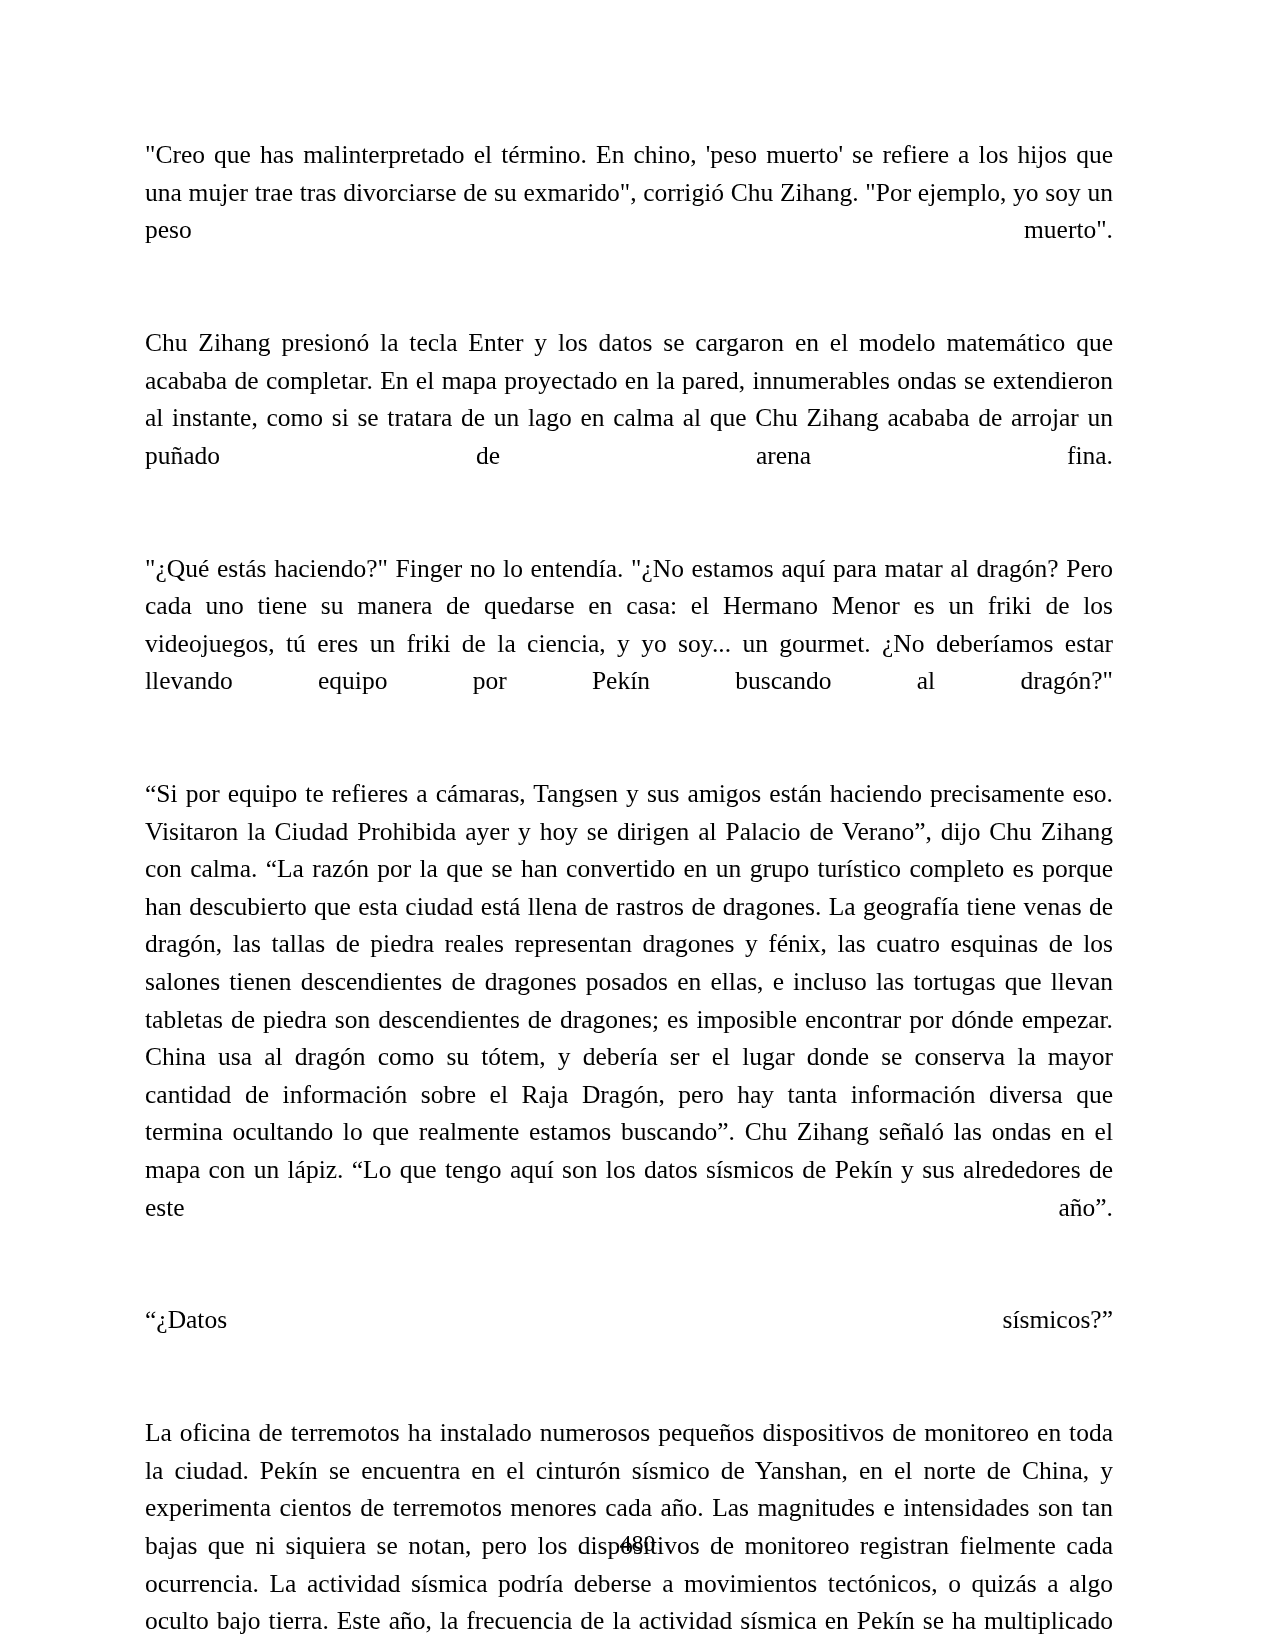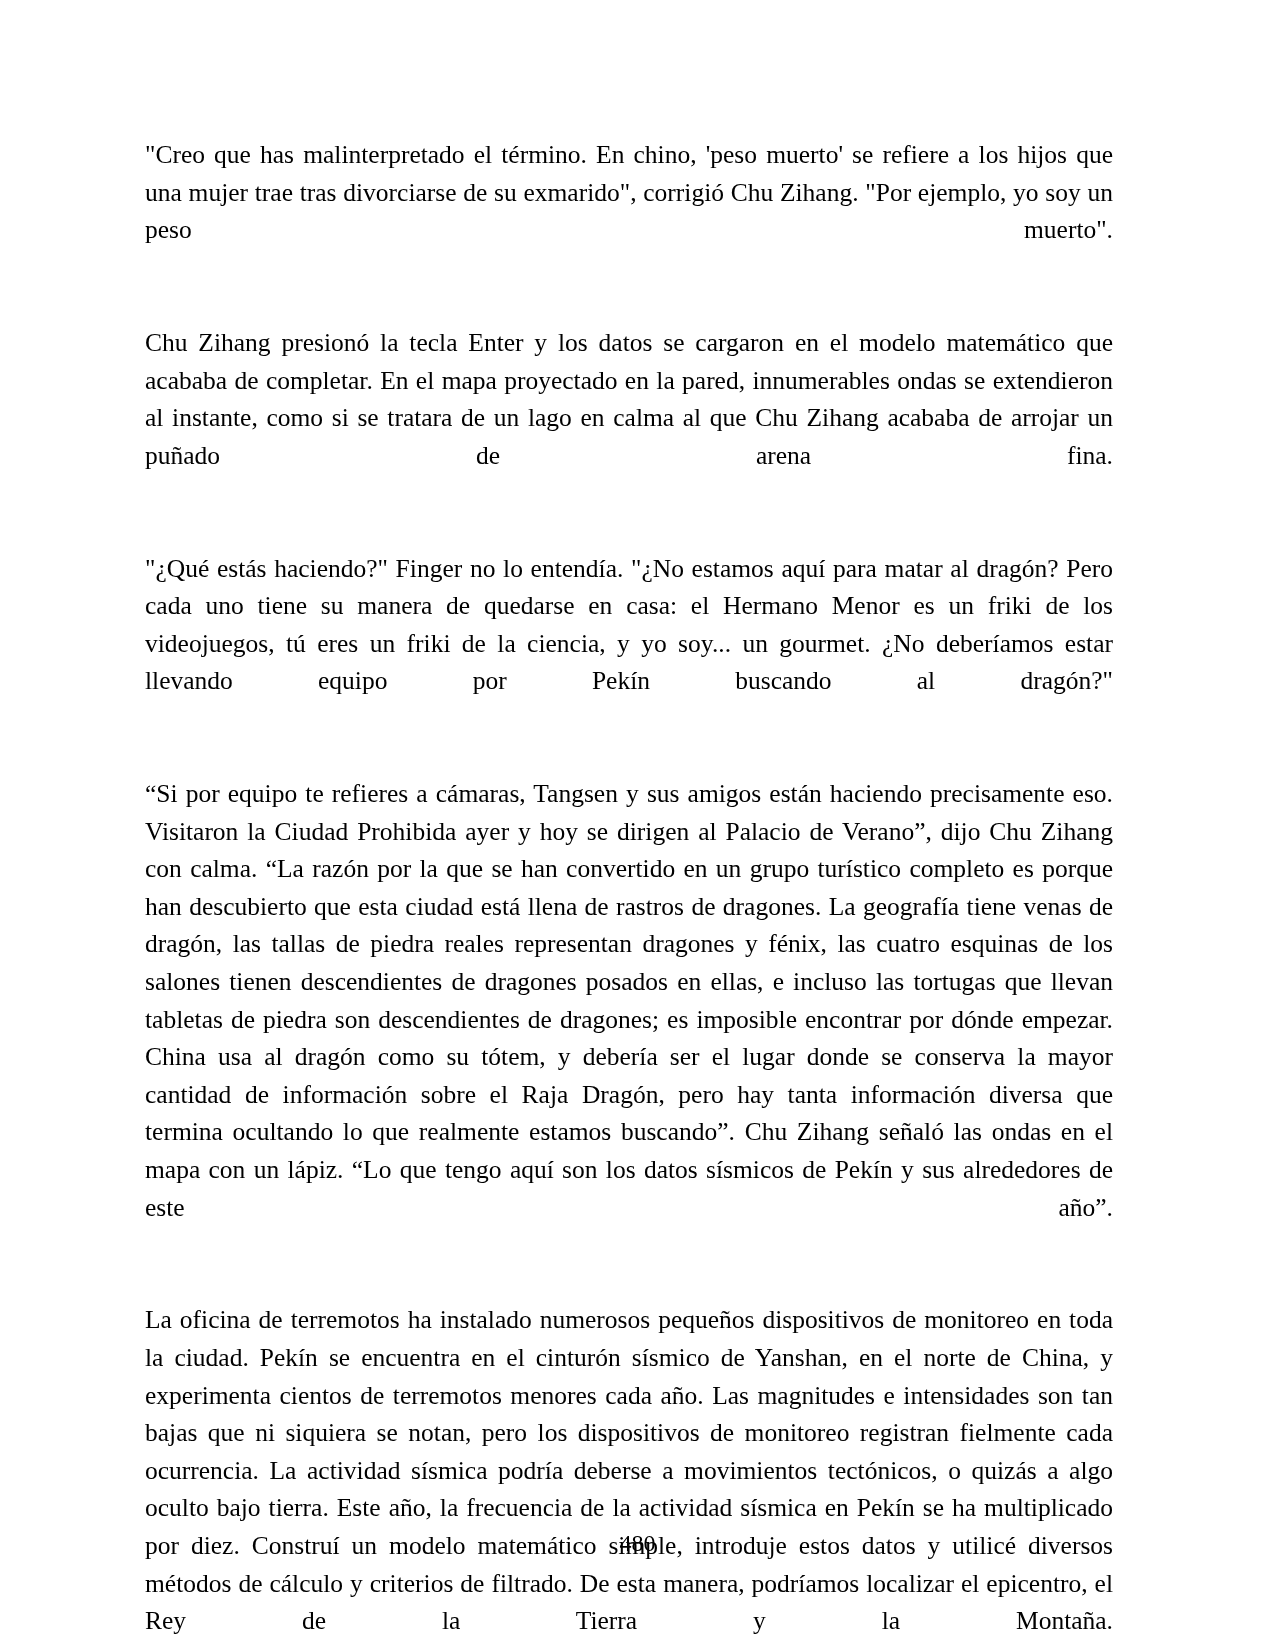--- a/index.html
+++ b/index.html
@@ -64,20 +64,21 @@
   <div class="text-column">
 
     <p class="para">"Creo que has malinterpretado el término. En chino, 'peso muerto' se refiere a los hijos que una mujer trae tras divorciarse de su exmarido", corrigió Chu Zihang. "Por ejemplo, yo soy un peso muerto".</p>
 
     <p class="para">Chu Zihang presionó la tecla Enter y los datos se cargaron en el modelo matemático que acababa de completar. En el mapa proyectado en la pared, innumerables ondas se extendieron al instante, como si se tratara de un lago en calma al que Chu Zihang acababa de arrojar un puñado de arena fina.</p>
 
     <p class="para">"¿Qué estás haciendo?" Finger no lo entendía. "¿No estamos aquí para matar al dragón? Pero cada uno tiene su manera de quedarse en casa: el Hermano Menor es un friki de los videojuegos, tú eres un friki de la ciencia, y yo soy... un gourmet. ¿No deberíamos estar llevando equipo por Pekín buscando al dragón?"</p>
 
     <p class="para">“Si por equipo te refieres a cámaras, Tangsen y sus amigos están haciendo precisamente eso. Visitaron la Ciudad Prohibida ayer y hoy se dirigen al Palacio de Verano”, dijo Chu Zihang con calma. “La razón por la que se han convertido en un grupo turístico completo es porque han descubierto que esta ciudad está llena de rastros de dragones. La geografía tiene venas de dragón, las tallas de piedra reales representan dragones y fénix, las cuatro esquinas de los salones tienen descendientes de dragones posados en ellas, e incluso las tortugas que llevan tabletas de piedra son descendientes de dragones; es imposible encontrar por dónde empezar. China usa al dragón como su tótem, y debería ser el lugar donde se conserva la mayor cantidad de información sobre el Raja Dragón, pero hay tanta información diversa que termina ocultando lo que realmente estamos buscando”. Chu Zihang señaló las ondas en el mapa con un lápiz. “Lo que tengo aquí son los datos sísmicos de Pekín y sus alrededores de este año”.</p>
 
+    <p class="para">“¿Datos sísmicos?”</p>
 
     <p class="para">La oficina de terremotos ha instalado numerosos pequeños dispositivos de monitoreo en toda la ciudad. Pekín se encuentra en el cinturón sísmico de Yanshan, en el norte de China, y experimenta cientos de terremotos menores cada año. Las magnitudes e intensidades son tan bajas que ni siquiera se notan, pero los dispositivos de monitoreo registran fielmente cada ocurrencia. La actividad sísmica podría deberse a movimientos tectónicos, o quizás a algo oculto bajo tierra. Este año, la frecuencia de la actividad sísmica en Pekín se ha multiplicado por diez. Construí un modelo matemático simple, introduje estos datos y utilicé diversos métodos de cálculo y criterios de filtrado. De esta manera, podríamos localizar el epicentro, el Rey de la Tierra y la Montaña.</p>
 
   </div>
 
   <div class="page-number">480</div>
 
 </div>
 
 </body></html>

